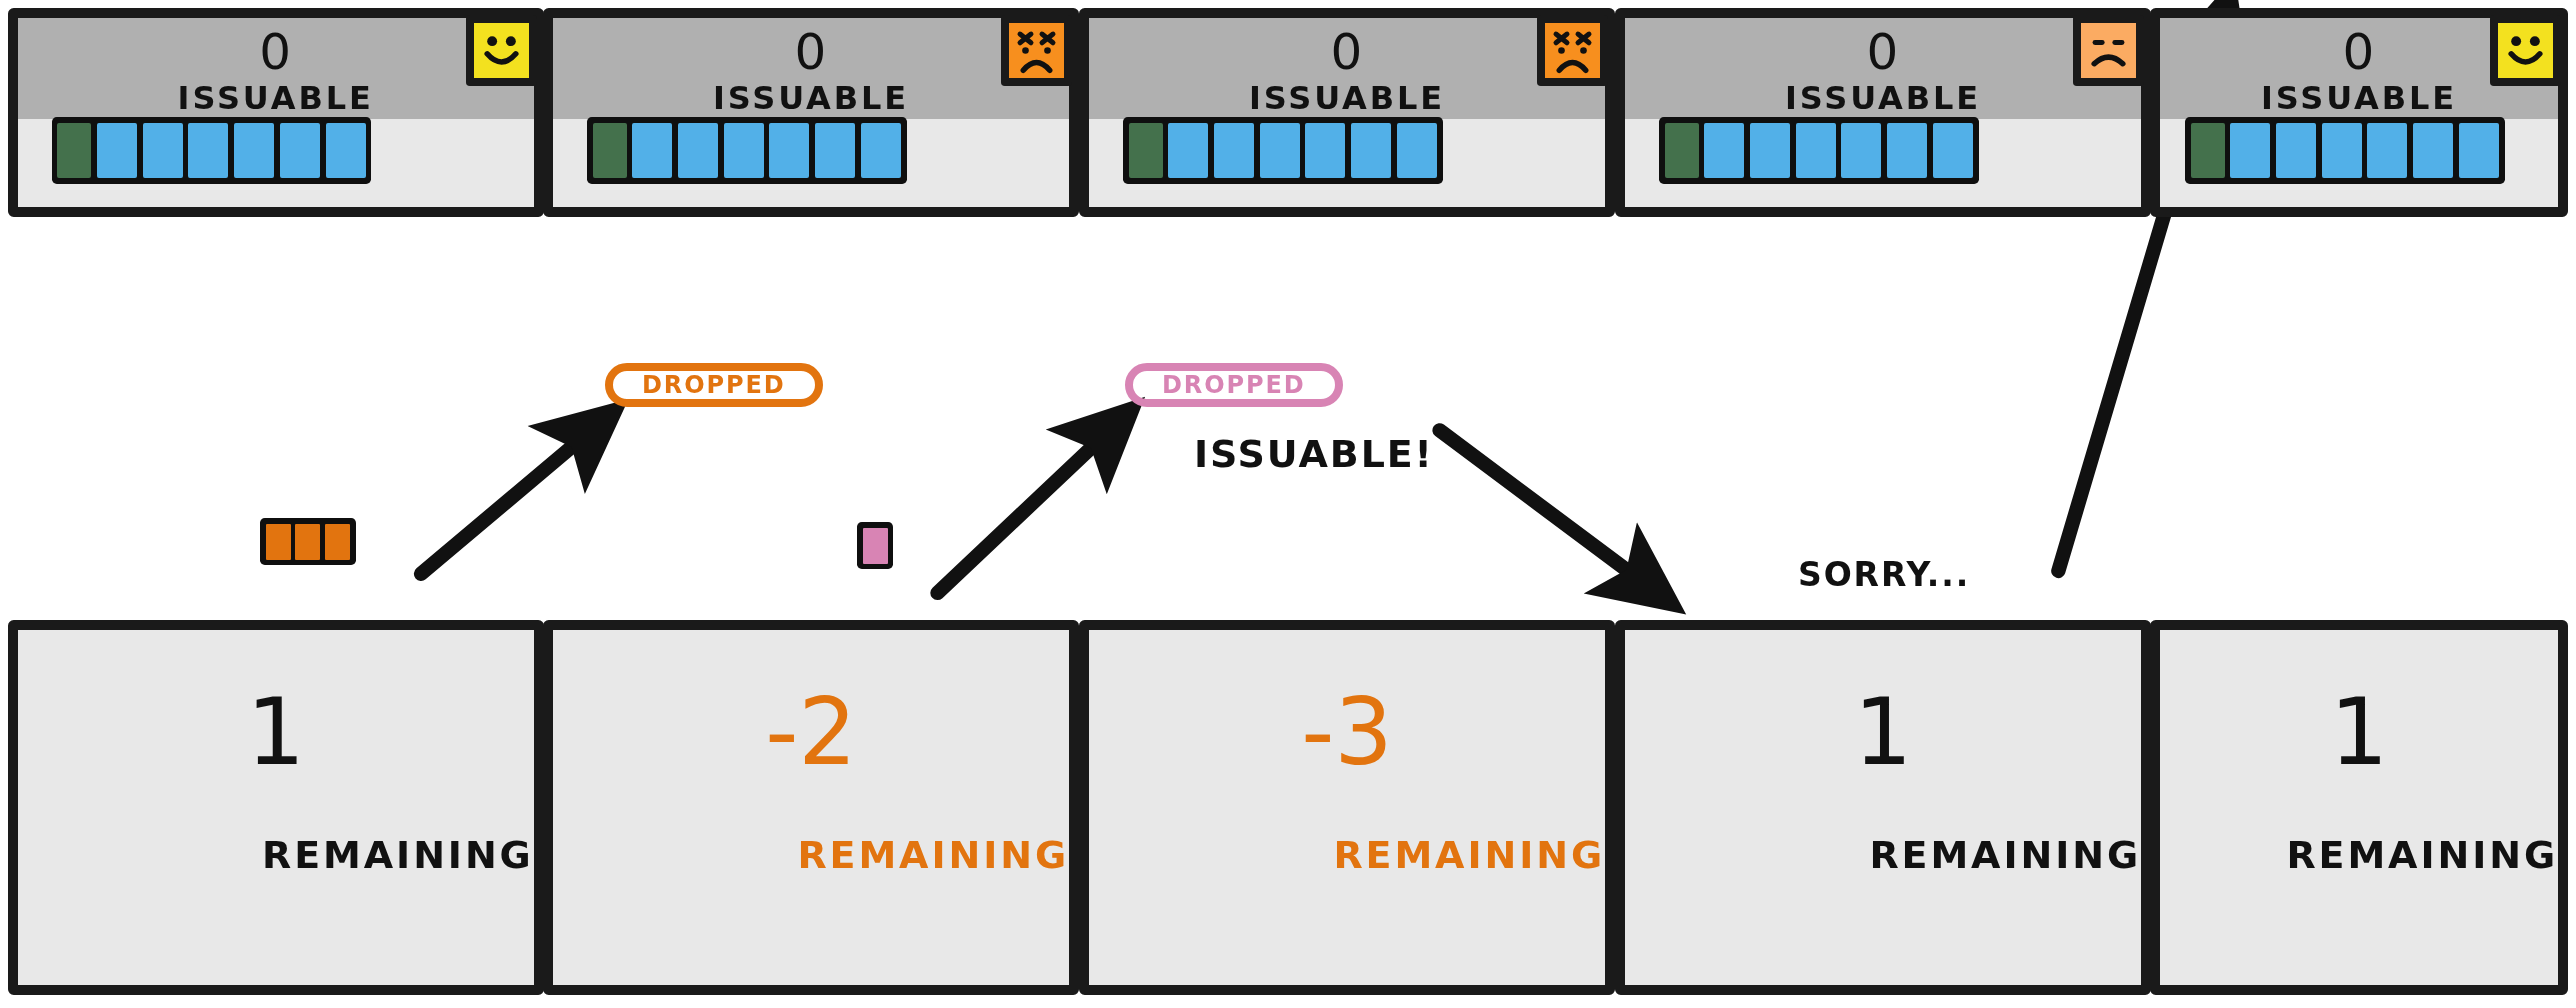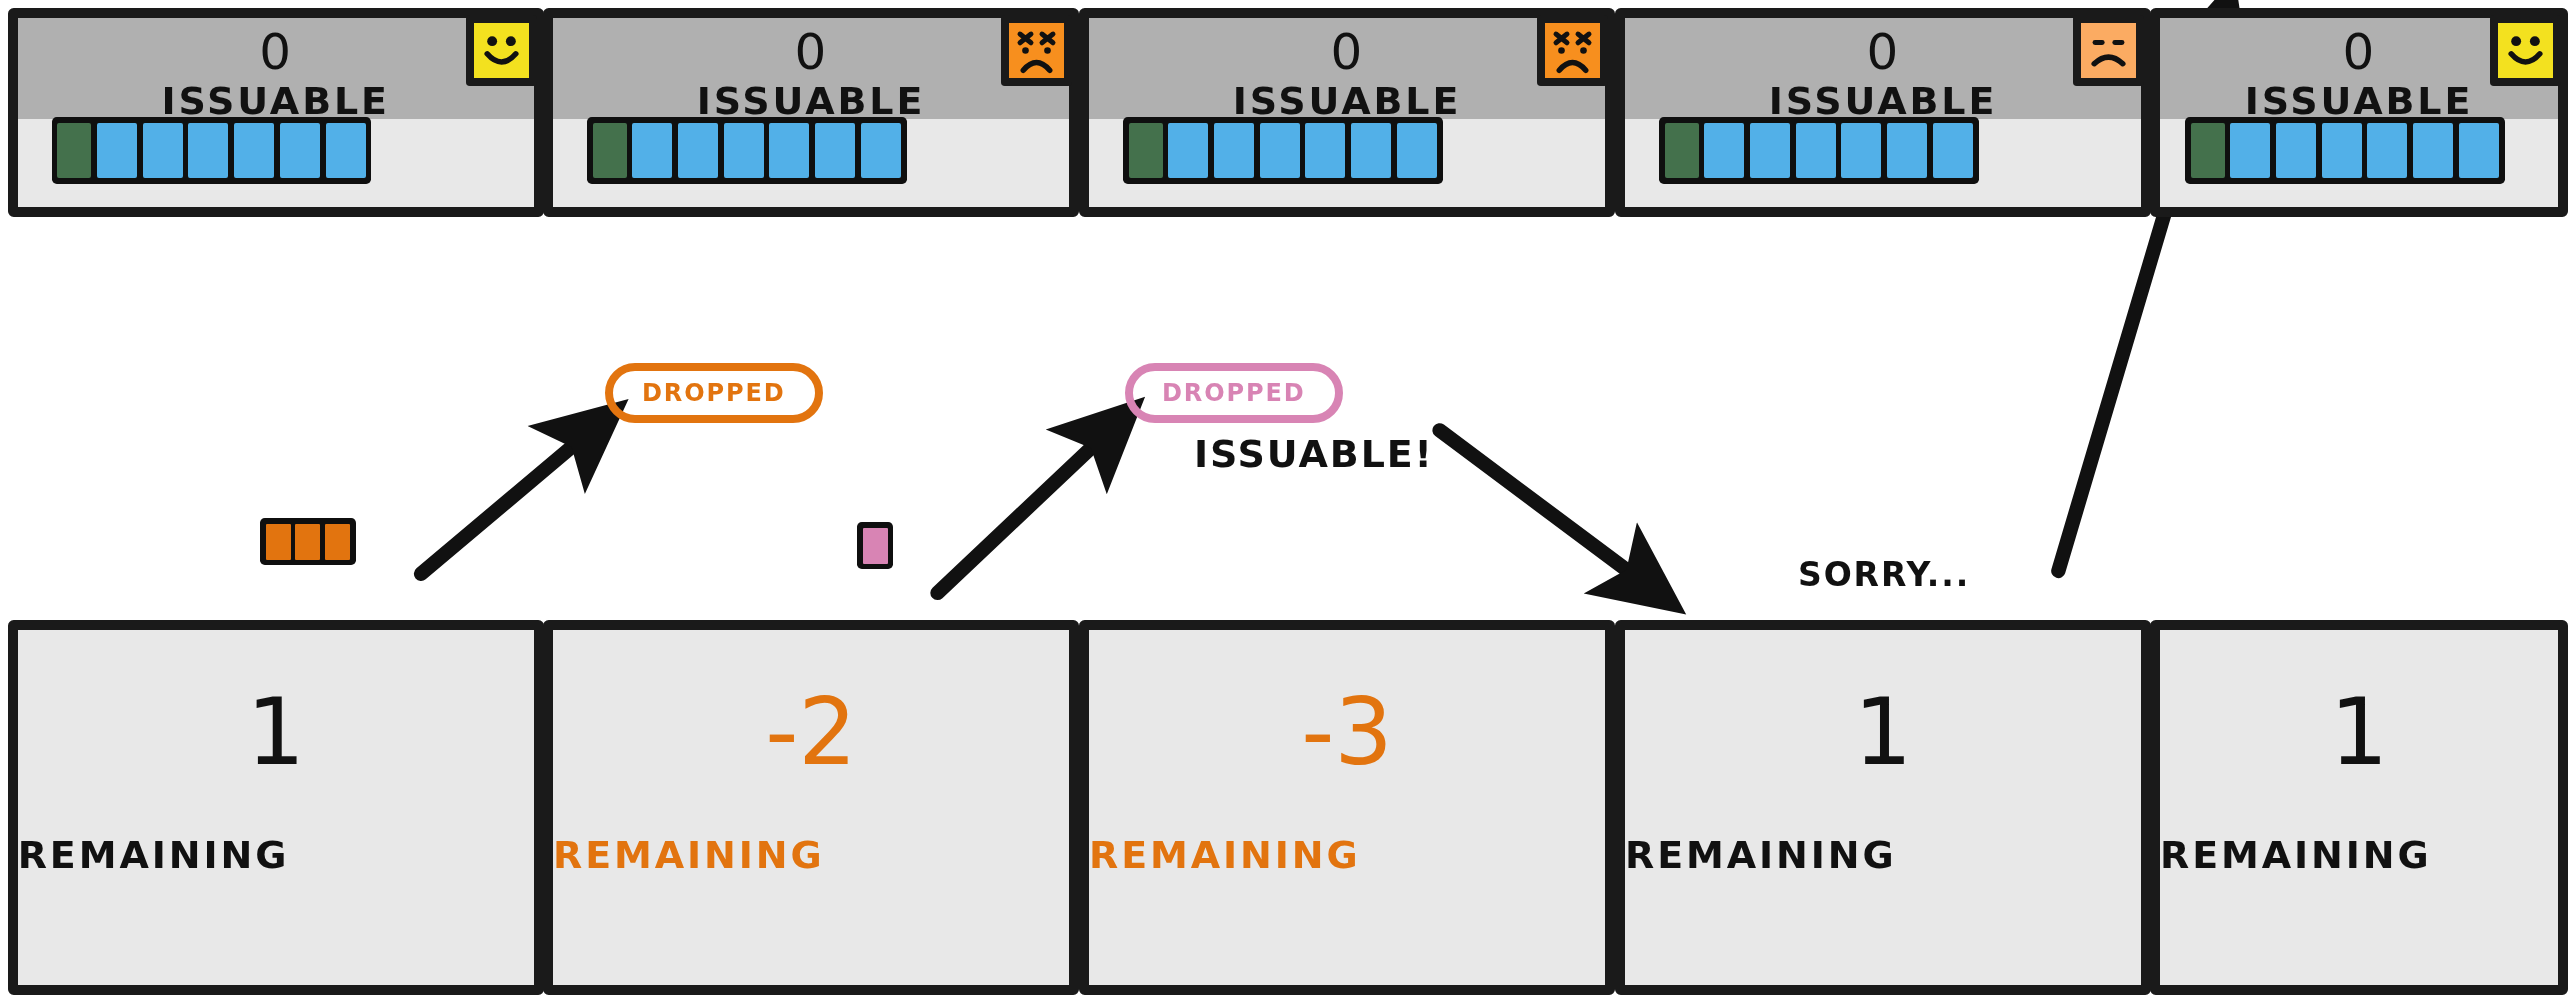--- a/index.html
+++ b/index.html
@@ -51,21 +51,21 @@
     color: #111111;
     letter-spacing: 1px;
   }
   .card-label {
     position: absolute;
     left: 0;
     right: 0;
     top: 61px;
     text-align: center;
     font-family: "DejaVu Sans", sans-serif;
-    font-size: 38px;
+    font-size: 32px;
     font-weight: 700;
     color: #111111;
     letter-spacing: 2.9px;
   }
   .emoji-badge {
     position: absolute;
     top: -2.9px;
     right: -2.9px;
     width: 71px;
     height: 71px;
@@ -115,38 +115,38 @@
     font-size: 92px;
     font-weight: 400;
     color: #111111;
     line-height: 1;
   }
   .bot-word {
     position: absolute;
     left: 0;
     right: 0;
     top: 203px;
-    text-align: left;
+    text-align: right;
     font-family: "DejaVu Sans", sans-serif;
     font-size: 38px;
     font-weight: 700;
     color: #111111;
     letter-spacing: 2.9px;
   }
   .bot-card.neg .bot-num,
   .bot-card.neg .bot-word { color: #e2740f; }
 
   
   .dropped-badge {
     position: absolute;
     font-family: "DejaVu Sans", sans-serif;
     font-size: 24px;
     font-weight: 700;
     letter-spacing: 1.9px;
-    padding: 8px 29px;
+    padding: 0 29px;
     border-radius: 34px;
     box-sizing: border-box;
     white-space: nowrap;
   }
   .dropped-badge.orange {
     color: #e2740f;
     border: 8.6px solid #e2740f;
   }
   .dropped-badge.pink {
     color: #d884b4;

